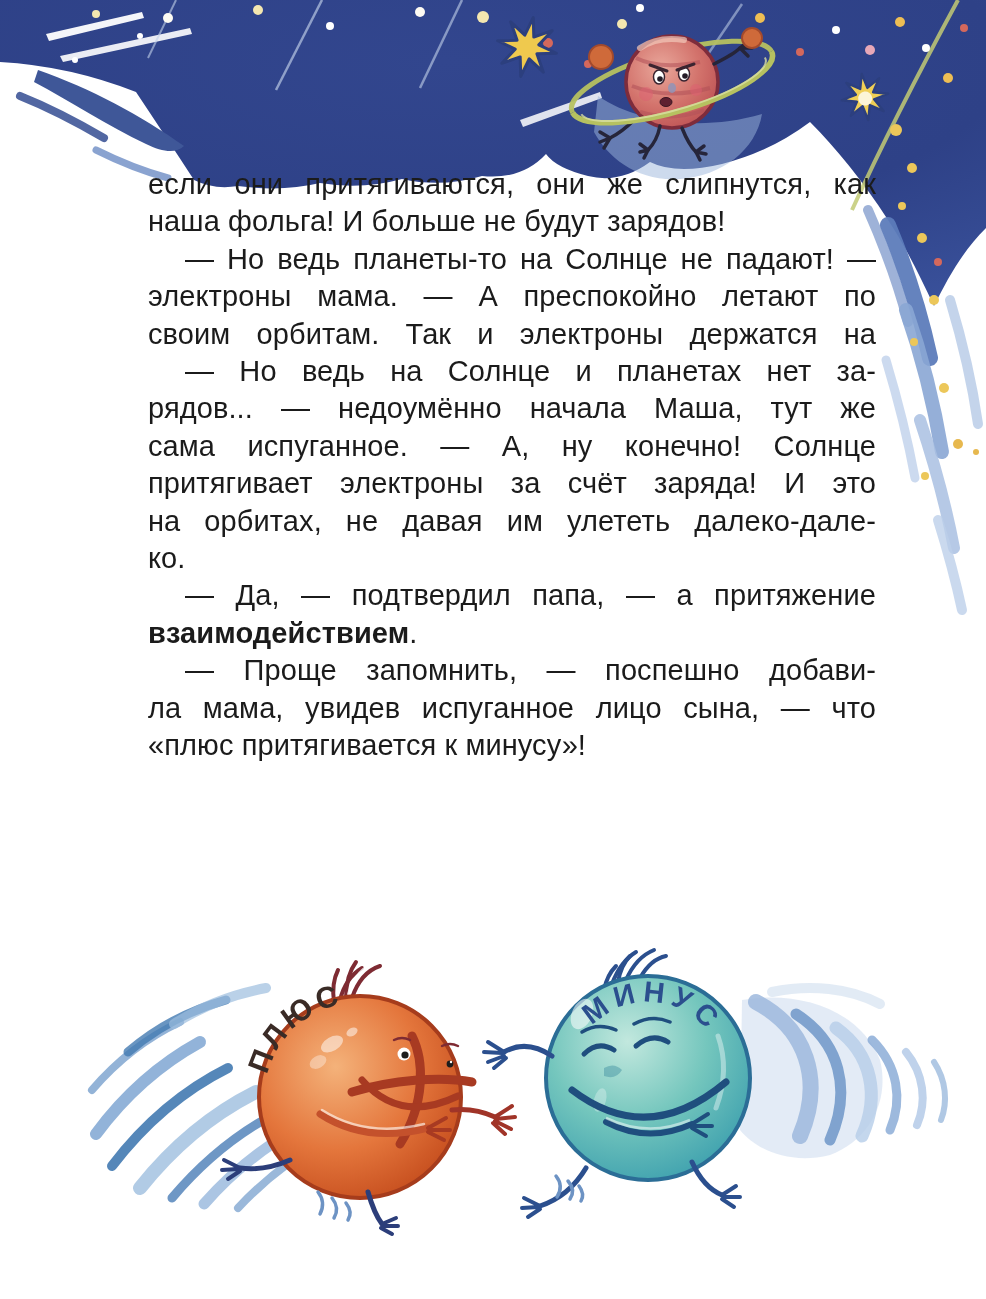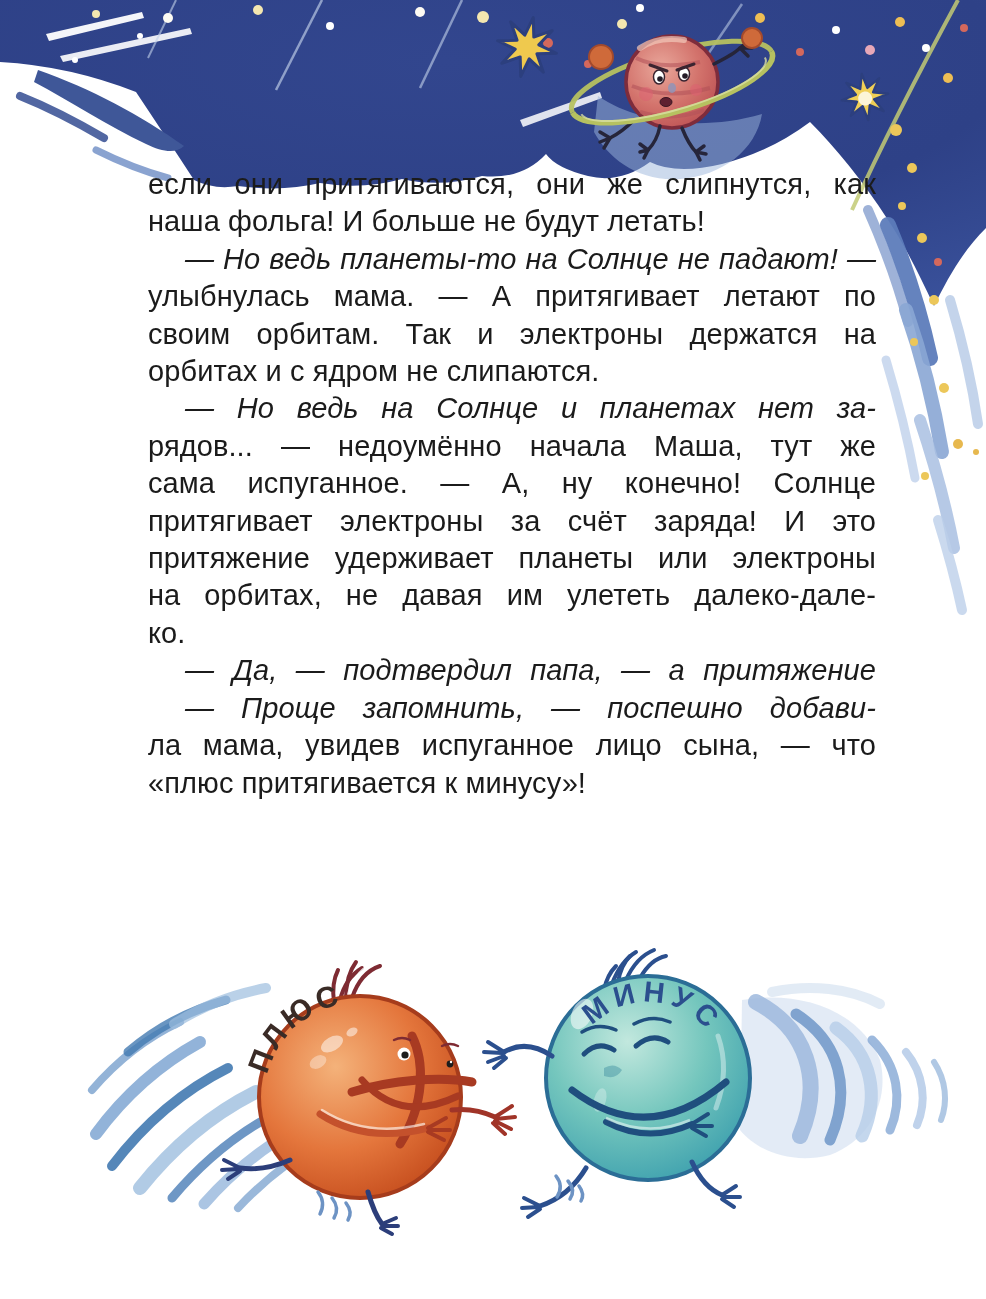--- a/index.html
+++ b/index.html
@@ -20,21 +20,21 @@
     color:#1b1b1b;
     letter-spacing:0.1px;
   }
   .line{
     text-align:justify;
     text-align-last:justify;
     text-justify:inter-word;
     white-space:normal;
   }
   .line.last{text-align-last:left;}
-  .line.indent{text-indent:37px;font-style:italic;}
+  .line.indent{text-indent:37px;}
   .line b{font-weight:700;}
   svg text{font-family:"Liberation Sans", sans-serif;font-weight:bold;}
 </style>
 </head>
 <body>
 
 <div class="page">
 
   <svg id="topIllu" class="illu" width="986" height="650" viewBox="0 0 986 650">
     <defs>
@@ -169,33 +169,32 @@
       <g transform="translate(672,82) rotate(-16)">
         <path d="M-104,2 A104,30 0 0 0 104,-2" stroke="#b6c160" stroke-width="5.5" fill="none"></path>
         <path d="M-96,6 A96,24 0 0 0 96,2" stroke="#d9e0a2" stroke-width="2" fill="none" opacity="0.8"></path>
       </g>
       <circle cx="752" cy="38" r="10" fill="#cf6a3a" stroke="#a34a2c" stroke-width="2"></circle>
     </g>
   </svg>
 
   <div class="text-block">
       <div class="line">если они притягиваются, они же слипнутся, как</div>
-      <div class="line last">наша фольга! И больше не будут летать!</div>
+      <div class="line last">наша фольга! И больше не будут зарядов!</div>
       <div class="line indent">— Но ведь планеты-то на Солнце не падают! —</div>
-      <div class="line">улыбнулась мама. — А притягивает летают по</div>
+      <div class="line">электроны мама. — А преспокойно летают по</div>
       <div class="line">своим орбитам. Так и электроны держатся на</div>
-      <div class="line last">орбитах и с ядром не слипаются.</div>
       <div class="line indent">— Но ведь на Солнце и планетах нет за-</div>
       <div class="line">рядов... — недоумённо начала Маша, тут же</div>
       <div class="line">сама испуганное. — А, ну конечно! Солнце</div>
       <div class="line">притягивает электроны за счёт заряда! И это</div>
-      <div class="line">притяжение удерживает планеты или электроны</div>
       <div class="line">на орбитах, не давая им улететь далеко-дале-</div>
       <div class="line last">ко.</div>
       <div class="line indent">— Да, — подтвердил папа, — а притяжение</div>
+      <div class="line last"><b>взаимодействием</b>.</div>
       <div class="line indent">— Проще запомнить, — поспешно добави-</div>
       <div class="line">ла мама, увидев испуганное лицо сына, — что</div>
       <div class="line last">«плюс притягивается к минусу»!</div>
     </div>
 
   <svg id="bottomIllu" class="illu" width="986" height="359" viewBox="0 0 986 359">
     <defs>
       <radialGradient id="plusGrad" cx="38%" cy="35%" r="75%">
         <stop offset="0%" stop-color="#f4b27a"></stop>
         <stop offset="55%" stop-color="#e4763c"></stop>

